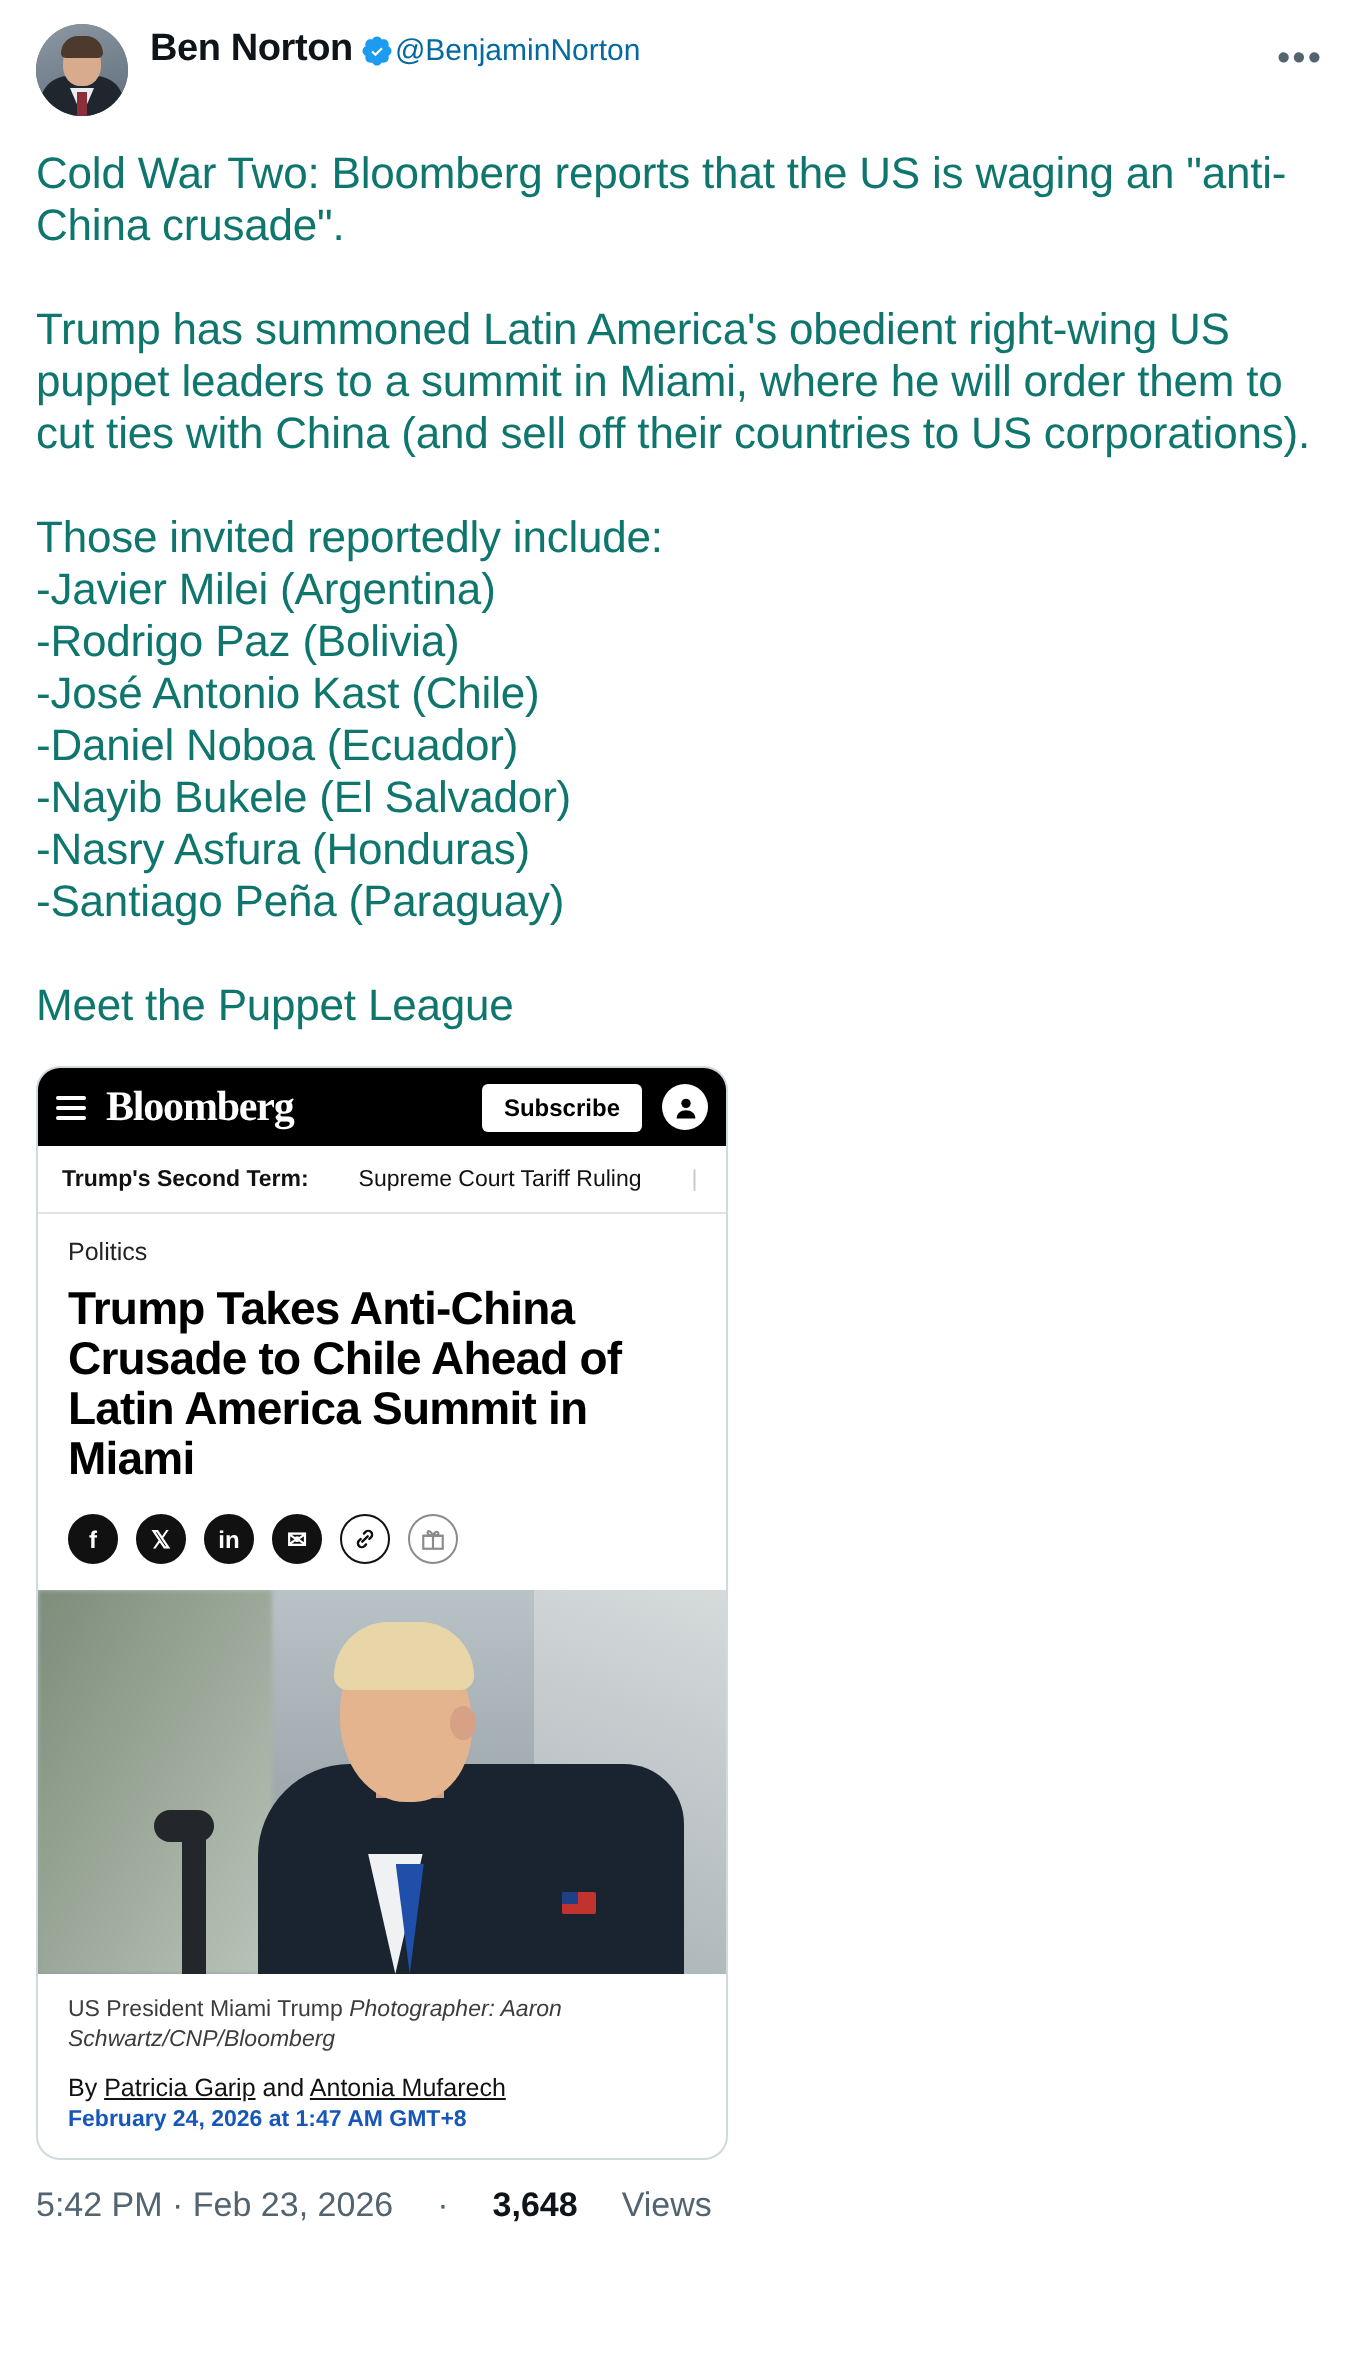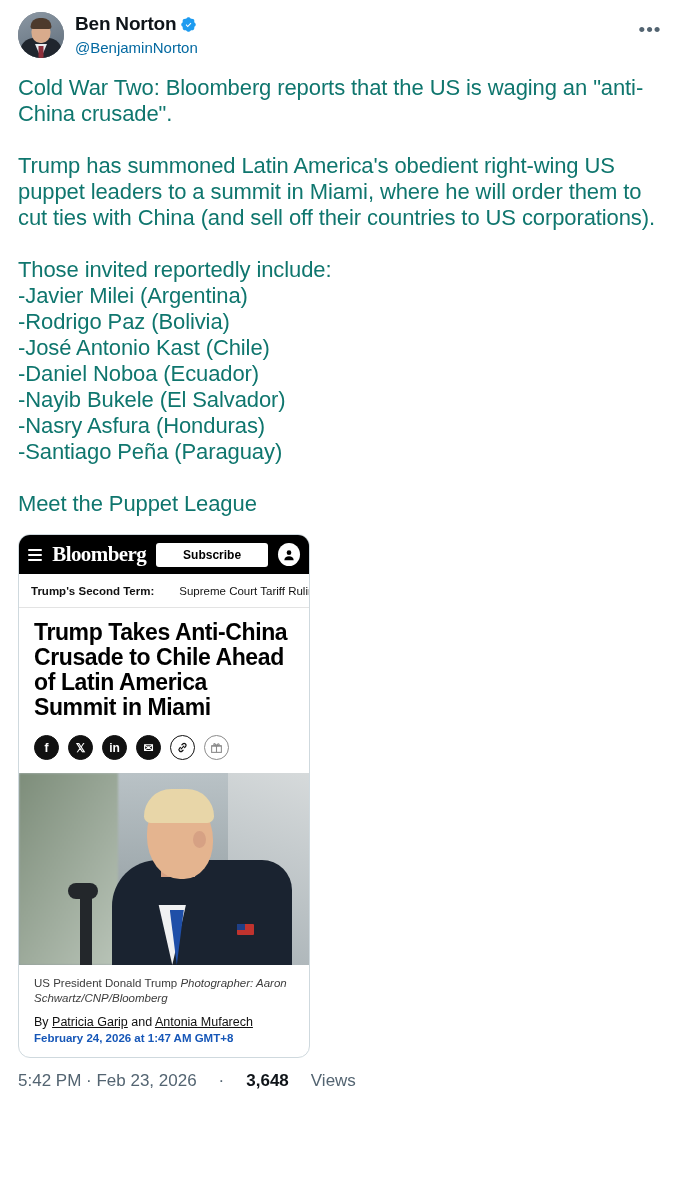--- a/index.html
+++ b/index.html
@@ -44,21 +44,21 @@
   }
   .avatar .tie { position: absolute; bottom: 0; left: 50%; transform: translateX(-50%); width: 5px; height: 12px; background: #8d2f3a; }
   .avatar .face {
     position: absolute; bottom: 15px; left: 50%; transform: translateX(-50%);
     width: 19px; height: 22px; background: #d8ab8c; border-radius: 48% 48% 45% 45%;
   }
   .avatar .hair {
     position: absolute; bottom: 29px; left: 50%; transform: translateX(-50%);
     width: 21px; height: 11px; background: #4d3a2c; border-radius: 11px 11px 3px 3px;
   }
-  .names { display: flex; flex-direction: column; justify-content: center; padding-top: 1px; }
+  .names { display: flex; flex-direction: row; justify-content: center; padding-top: 1px; }
   .name-row { display: flex; align-items: center; gap: 4px; }
   .display-name {
     font-size: 19px; font-weight: bold; line-height: 22px; color: #0f1419; letter-spacing: -0.2px;
   }
   .verified { width: 17px; height: 17px; display: block; }
   .handle { font-size: 15px; color: #0369a1; line-height: 22px; margin-top: 2px; }
   .more-btn {
     position: absolute; top: 4px; right: 0;
     width: 26px; height: 26px; display: flex; align-items: center; justify-content: center;
     color: #536471; font-size: 19px; letter-spacing: 1px; line-height: 1;
@@ -69,40 +69,40 @@
     margin-top: 16px;
     font-size: 22px;
     line-height: 26px;
     color: #0f766e;
     white-space: pre-wrap;
     letter-spacing: -0.1px;
   }
   
   .card {
     margin-top: 17px;
-    width: 292px;
+    width: 346px;
     border: 1px solid #cfd9de;
     border-radius: 12px;
     overflow: hidden;
     background: #fff;
     cursor: pointer;
   }
   .card-topbar {
     background: #000; color: #fff;
     height: 39px; display: flex; align-items: center; gap: 10px;
     padding: 0 9px;
   }
   .hamburger { display: flex; flex-direction: column; gap: 3px; width: 15px; }
   .hamburger i { display: block; height: 2px; background: #fff; border-radius: 1px; }
   .bb-logo { font-size: 21px; font-weight: bold; letter-spacing: -0.6px; font-family: "Liberation Serif", serif; }
   .subscribe-btn {
     margin-left: auto;
     background: #fff; color: #000;
     font-size: 12px; font-weight: bold;
-    padding: 5px 27px; border-radius: 3px;
+    padding: 5px 11px; border-radius: 3px;
   }
   .acct-btn {
     width: 23px; height: 23px; border-radius: 50%; background: #fff;
     display: flex; align-items: center; justify-content: center;
   }
   .acct-btn svg { display:block; }
   .ticker {
     height: 34px; display: flex; align-items: center; gap: 25px;
     border-bottom: 1px solid #e3e3e3;
     padding: 0 12px;
@@ -218,20 +218,21 @@
     </div>
 
     <div class="ticker">
       <span class="label">Trump's Second Term:</span>
       <span>Supreme Court Tariff Ruling</span>
       <span class="sep">|</span>
       <span>C</span>
     </div>
 
     <div class="card-inner">
+      <div class="kicker">Politics</div>
       <div class="headline">Trump Takes Anti-China Crusade to Chile Ahead of Latin America Summit in Miami</div>
       <div class="share-row">
         <span class="sbtn filled">f</span>
         <span class="sbtn filled">𝕏</span>
         <span class="sbtn filled">in</span>
         <span class="sbtn filled">✉</span>
         <span class="sbtn">
           <svg width="13" height="13" viewBox="0 0 24 24" fill="none" stroke="#111" stroke-width="2.2" stroke-linecap="round">
               <path d="M9.5 14.5l5-5"></path>
               <path d="M11 7l1.5-1.5a3.5 3.5 0 015 5L16 12"></path>
@@ -257,21 +258,21 @@
       <div class="shirt"></div>
       <div class="tie"></div>
       <div class="neck"></div>
       <div class="head"></div>
       <div class="hair"></div>
       <div class="ear"></div>
       <div class="flag"></div>
     </div>
 
     <div class="caption">
-      <span>US President Donald Trump </span><i>Photographer: Aaron Schwartz/CNP/Bloomberg</i>
+      <span>US President Miami Trump </span><i>Photographer: Aaron Schwartz/CNP/Bloomberg</i>
     </div>
 
     <div class="byline">
       <span>By </span><a href="#">Patricia Garip</a><span> and </span><a href="#">Antonia Mufarech</a>
     </div>
 
     <div class="card-date">February 24, 2026 at 1:47 AM GMT+8</div>
   </div>
 
   <div class="meta">

